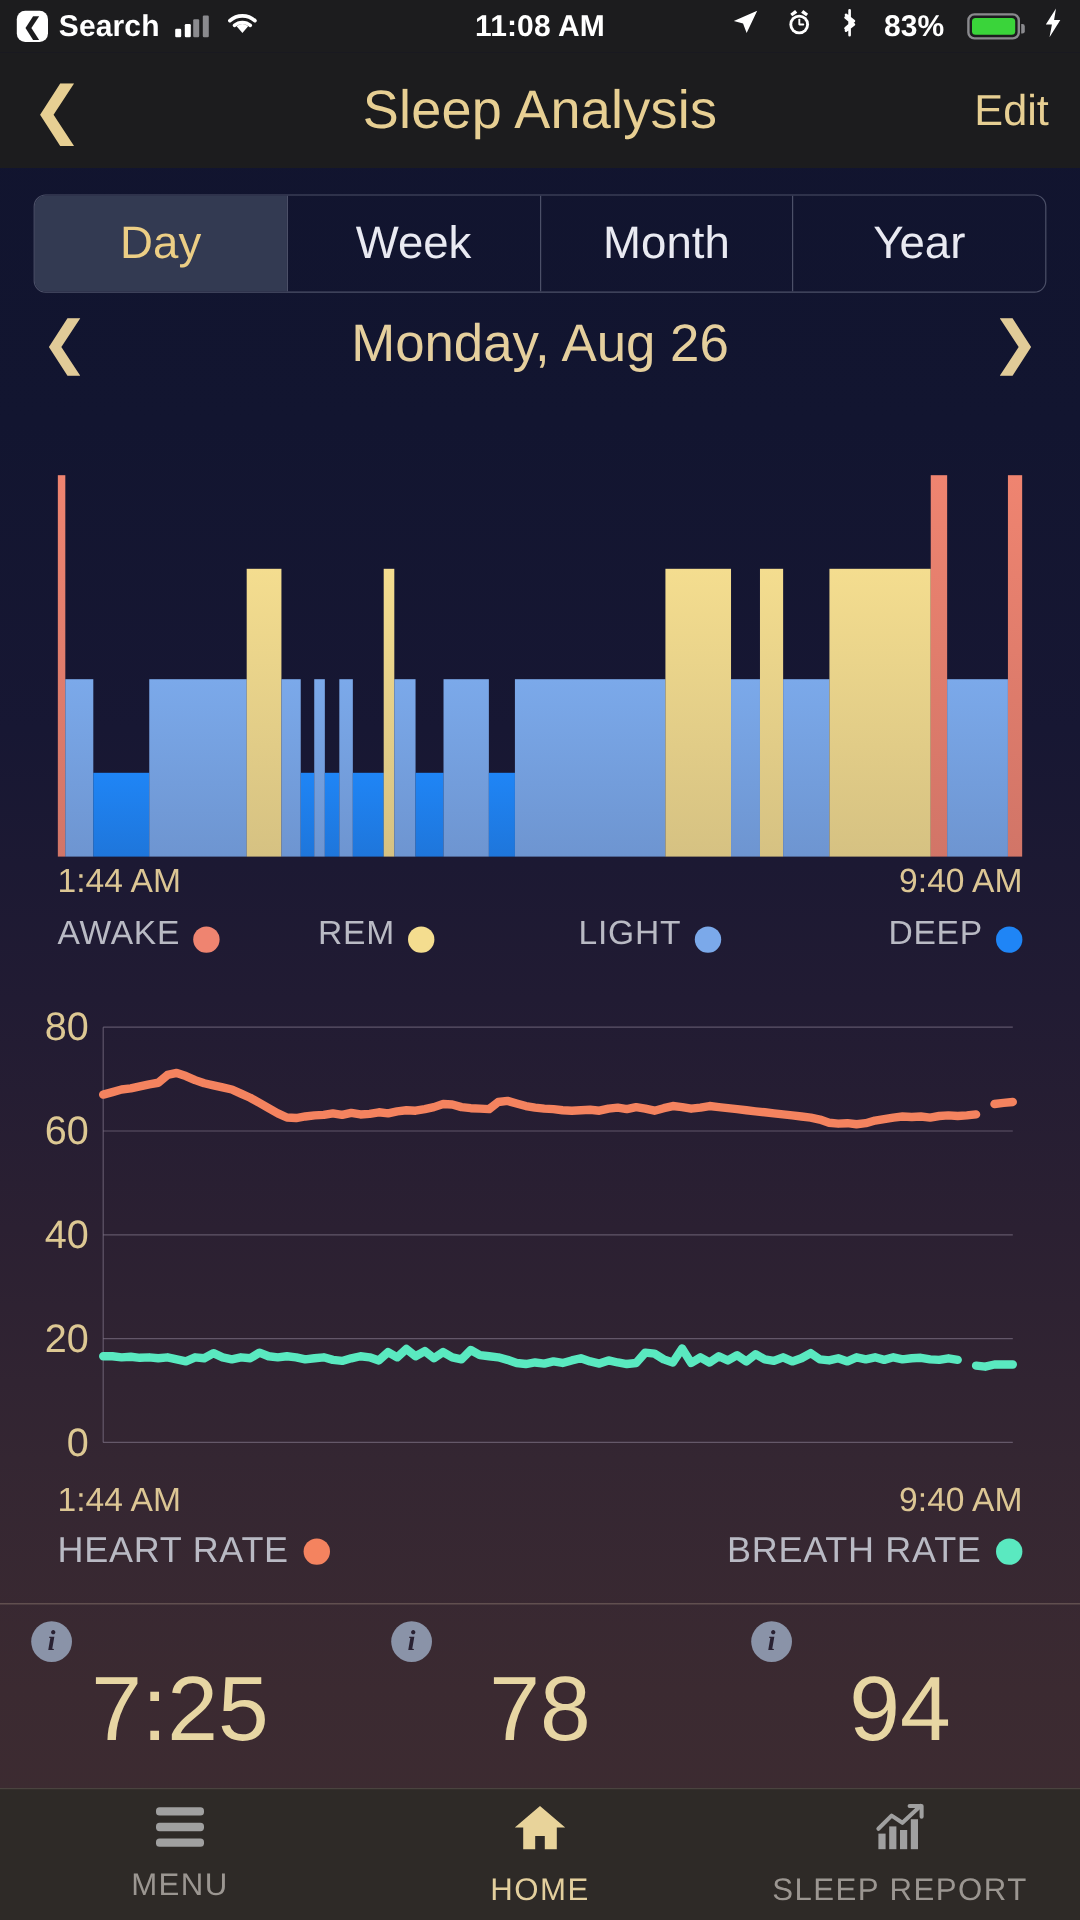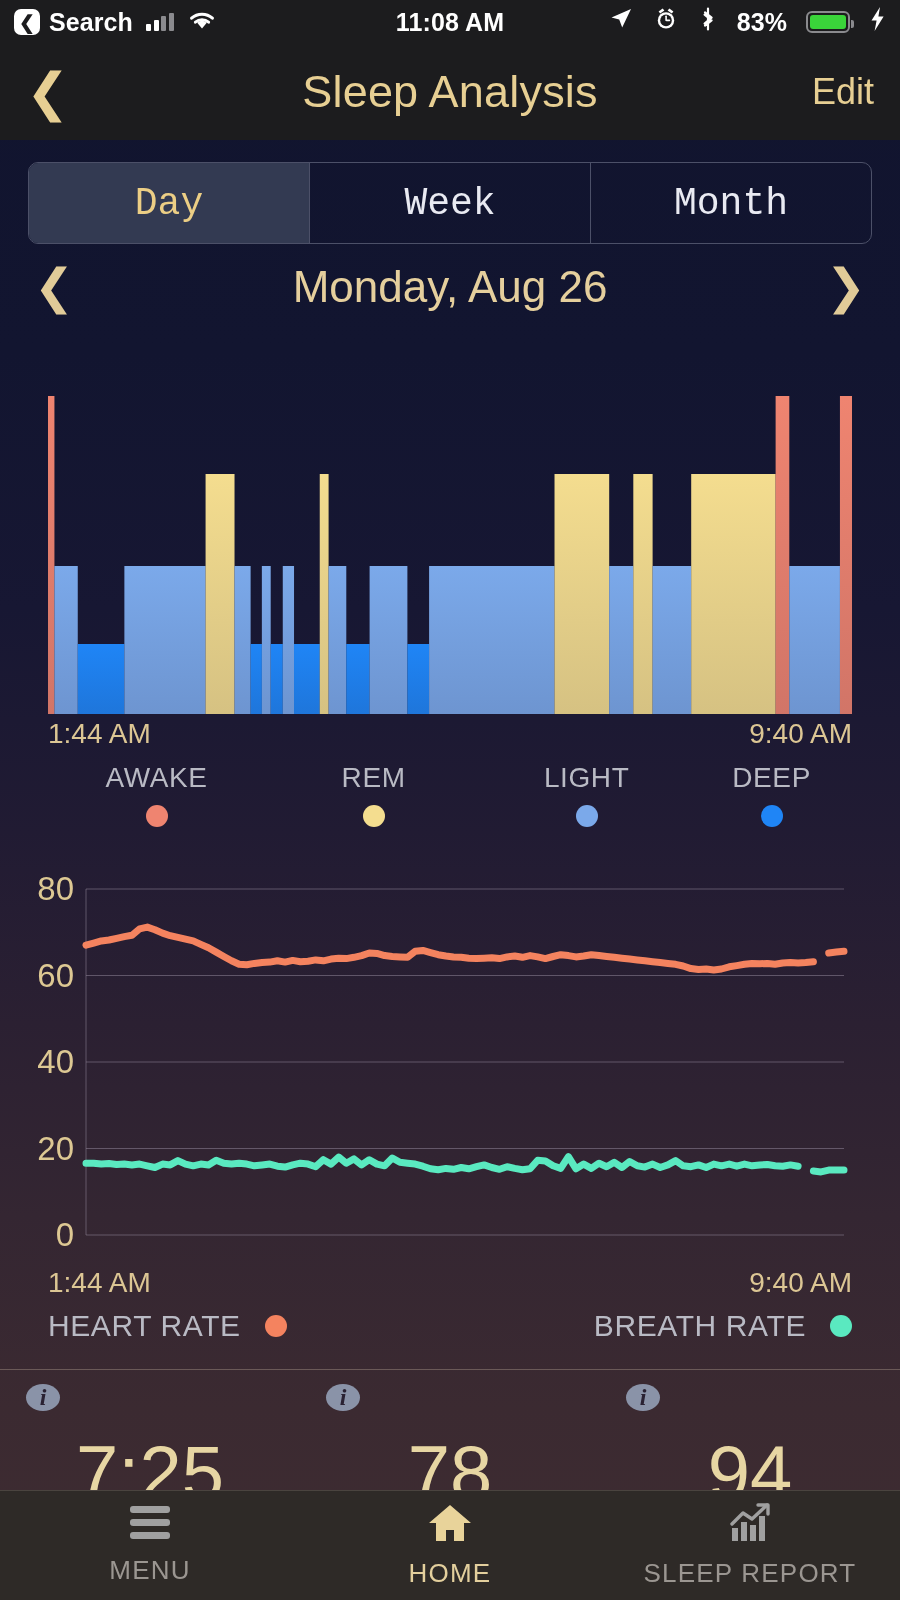--- a/index.html
+++ b/index.html
@@ -63,21 +63,21 @@
   }
   .nav-edit { margin-left:auto; font-size:36px; color:#e7cf93; cursor:pointer; }
 
   
   .seg-wrap { padding:22px 28px 0 28px; }
   .seg {
     display:flex; height:82px; border:1px solid #4c5068; border-radius:10px; overflow:hidden;
   }
   .seg div {
     flex:1; display:flex; align-items:center; justify-content:center;
-    font-size:38px; color:#e9eaf2; border-left:1px solid #4c5068; cursor:pointer;font-family:Liberation Mono, monospace;
+    font-size:38px; color:#e9eaf2; border-left:1px solid #4c5068; cursor:pointer;
   }
   .seg div:first-child { border-left:none; }
   .seg div.active { background:#333a52; color:#ecce85; }
 
   
   .datenav {
     display:flex; align-items:center; padding:18px 34px 10px 34px;
   }
   .date-arrow { font-size:48px; color:#e1cb98; font-weight:300; line-height:1; cursor:pointer; }
   .date-label { flex:1; text-align:center; font-size:44px; color:#e5cf9d; }
@@ -86,50 +86,50 @@
   .hypno-wrap { padding:72px 48px 0 48px; }
   .hypno { width:100%; display:block; }
   .axis-times {
     display:flex; justify-content:space-between;
     padding:4px 48px 0 48px; font-size:28px; color:#dcc694;
   }
   .legend {
     display:flex; padding:12px 48px 0 48px; font-size:28px;
     color:#b9bac4; letter-spacing:.6px;
   }
-  .legend .it { display:flex; align-items:center; gap:11px;flex-direction:column; }
+  .legend .it { display:flex; align-items:flex-end; gap:11px; }
   .legend .it:nth-child(1){flex:0 0 27%}
   .legend .it:nth-child(2){flex:0 0 27%}
   .legend .it:nth-child(3){flex:0 0 26%}
   .legend .it:nth-child(4){flex:1;justify-content:flex-end}
   .dot { width:22px;height:22px;border-radius:50%;display:block; }
 
   
   .vitals-wrap { padding:36px 48px 0 12px; }
   .vitals { width:100%; display:block; }
   .legend2 {
     display:flex; justify-content:space-between;
     padding:10px 48px 0 48px; font-size:30px; color:#b9bac4; letter-spacing:.6px;
   }
-  .legend2 .it { display:flex; align-items:center; gap:24px; }
+  .legend2 .it { display:flex; align-items:center; gap:12px; }
 
   
   .stats {
     margin-top:26px; border-top:1px solid #6b5a58;
     display:flex; padding:14px 0 0 0; flex:1 1 auto; overflow:hidden;
   }
   .stat { flex:1; display:flex; flex-direction:column; align-items:center; }
   .info-i {
     width:34px;height:34px;border-radius:50%;background:#8a93a8;color:#2a2233;
     font-family:"Liberation Serif", serif; font-style:italic; font-weight:700;
     font-size:24px; display:flex; align-items:center; justify-content:center;
     align-self:flex-start; margin-left:26px;
   }
   .stat-val {
-    font-size:76px; color:#e7d6a3; margin-top:24px; line-height:1;
+    font-size:76px; color:#e7d6a3; margin-top:2px; line-height:1;
   }
 
   
   .tabbar {
     height:110px; flex:0 0 110px; background:#2e2a27;
     border-top:1px solid #4a443f; display:flex; align-items:center;
   }
   .tab { flex:1; display:flex; flex-direction:column; align-items:center; gap:10px; cursor:pointer; }
   .tab .lbl { font-size:26px; letter-spacing:1.2px; color:#9b9691; }
   .tab.active .lbl { color:#e3cf9d; }
@@ -196,20 +196,21 @@
     <span class="nav-back">❮</span>
     <span class="nav-title">Sleep Analysis</span>
     <span class="nav-edit">Edit</span>
   </div>
 
   <div class="seg-wrap">
     <div class="seg">
       <div class="active">Day</div>
       <div>Week</div>
       <div>Month</div>
+      <div>Year</div>
     </div>
   </div>
 
   <div class="datenav">
     <span class="date-arrow">❮</span>
     <span class="date-label">Monday, Aug 26</span>
     <span class="date-arrow">❯</span>
   </div>
 
   <div class="hypno-wrap">

